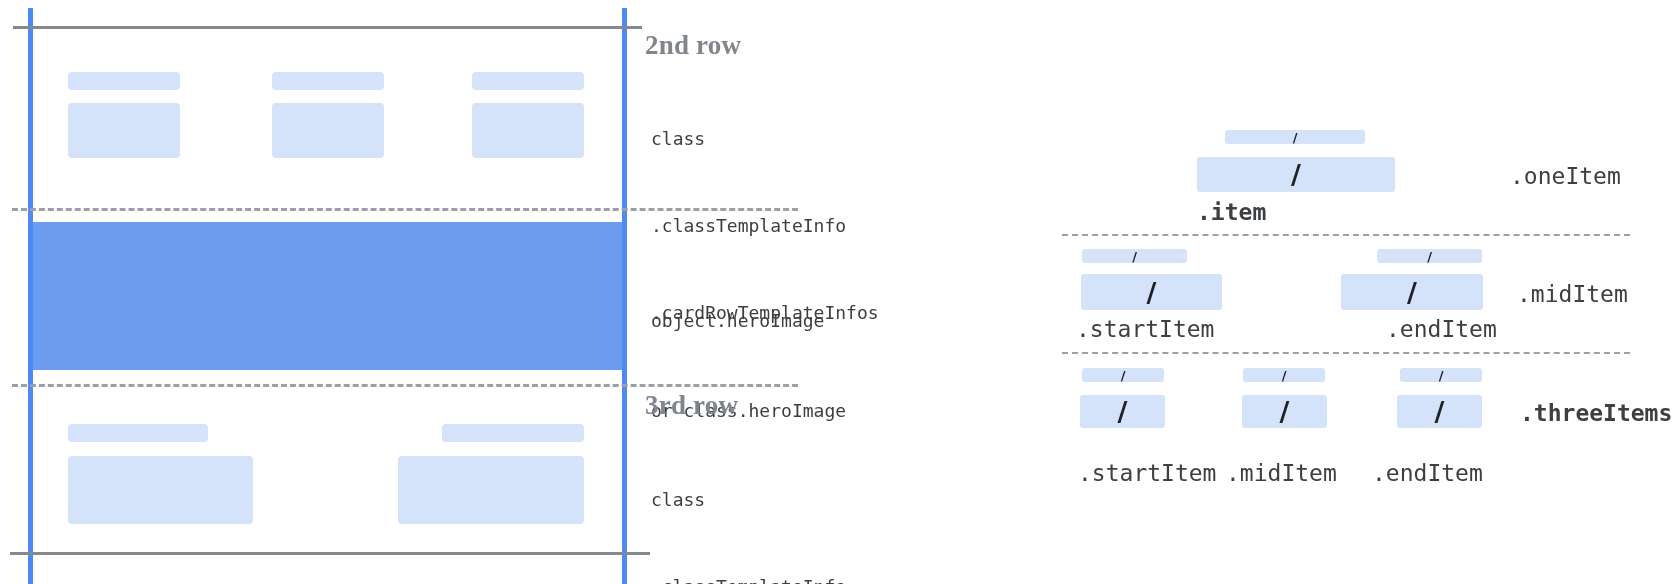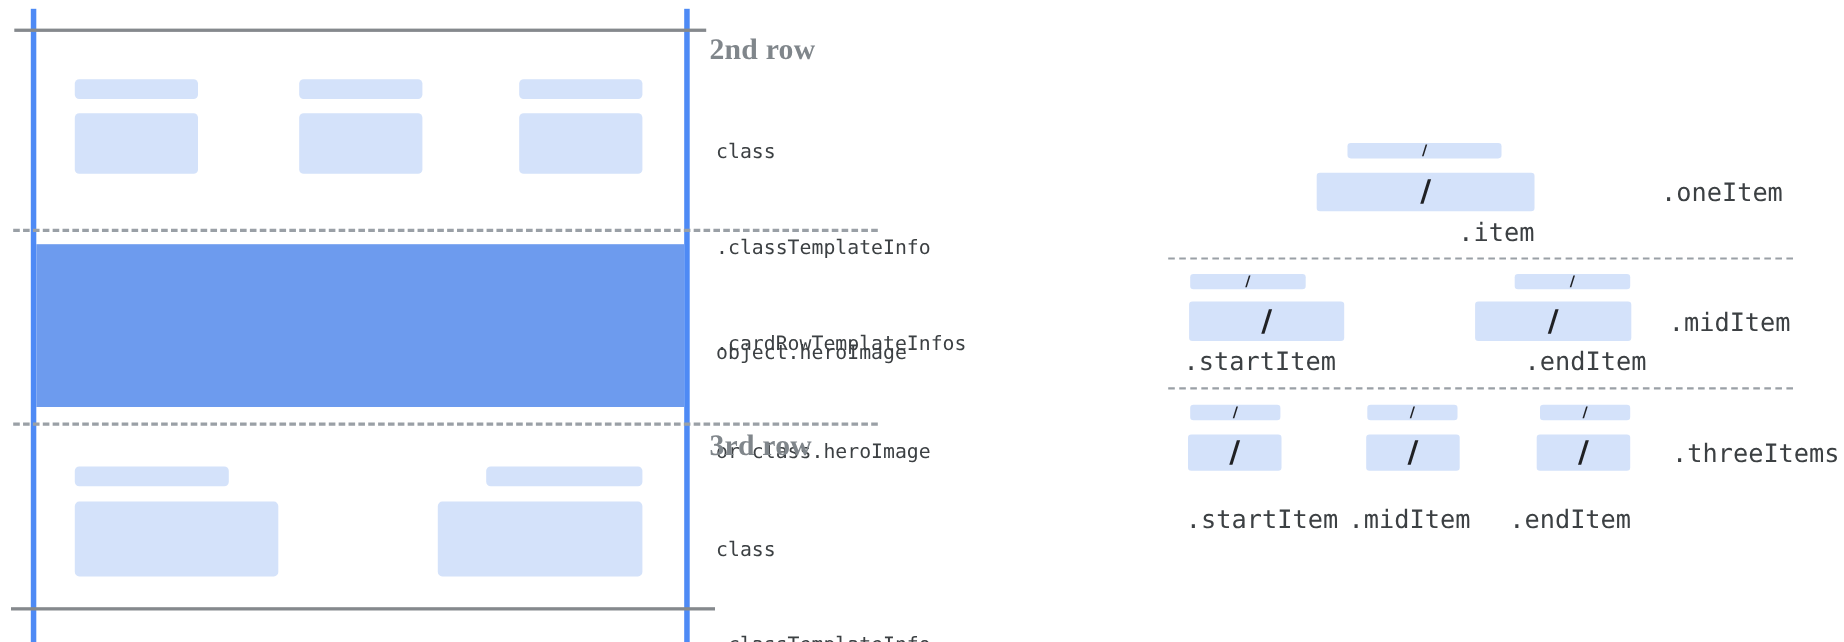--- a/index.html
+++ b/index.html
@@ -17,21 +17,21 @@
   .sl{font-family:"DejaVu Sans",sans-serif;font-weight:700;color:#202124;line-height:1;}
   .sl.s{font-size:13px;}
   .sl.b{font-size:27px;}
   
   .sec-title{position:absolute;font-family:Liberation Serif, serif;font-weight:700;
              font-size:27px;color:var(--title-gray);letter-spacing:.2px;white-space:pre;}
   .code{position:absolute;font-family:"DejaVu Sans Mono",monospace;font-size:18px;
         line-height:29px;color:var(--code-gray);white-space:pre;}
   .clabel{position:absolute;font-family:"DejaVu Sans Mono",monospace;font-size:23px;
           line-height:27px;color:var(--code-gray);white-space:pre;}
-  .center{text-align:right;}
+  .center{text-align:left;font-weight:bold;}
 </style>
 </head>
 <body>
 
 <div class="canvas">
 
   <div class="vline" style="left:28px;"></div>
   <div class="vline" style="left:622px;"></div>
   <div class="rule" style="left:13px;top:26px;width:629px;"></div>
   <div class="rule" style="left:10px;top:552px;width:640px;"></div>
@@ -112,18 +112,18 @@
   </div>
   <div class="bar" style="left:1242px;top:395px;width:85px;height:33px;">
     <span class="sl b">/</span>
   </div>
   <div class="bar" style="left:1400px;top:368px;width:82px;height:14px;">
     <span class="sl s">/</span>
   </div>
   <div class="bar" style="left:1397px;top:395px;width:85px;height:33px;">
     <span class="sl b">/</span>
   </div>
-  <div class="clabel" style="left:1520px;top:400px;">.threeItems</div>
+  <div class="clabel" style="left:1520px;top:400px;font-weight:bold;">.threeItems</div>
   <div class="clabel" style="left:1078px;top:460px;">.startItem</div>
   <div class="clabel" style="left:1226px;top:460px;">.midItem</div>
   <div class="clabel" style="left:1372px;top:460px;">.endItem</div>
 
 </div>
 
 </body></html>

